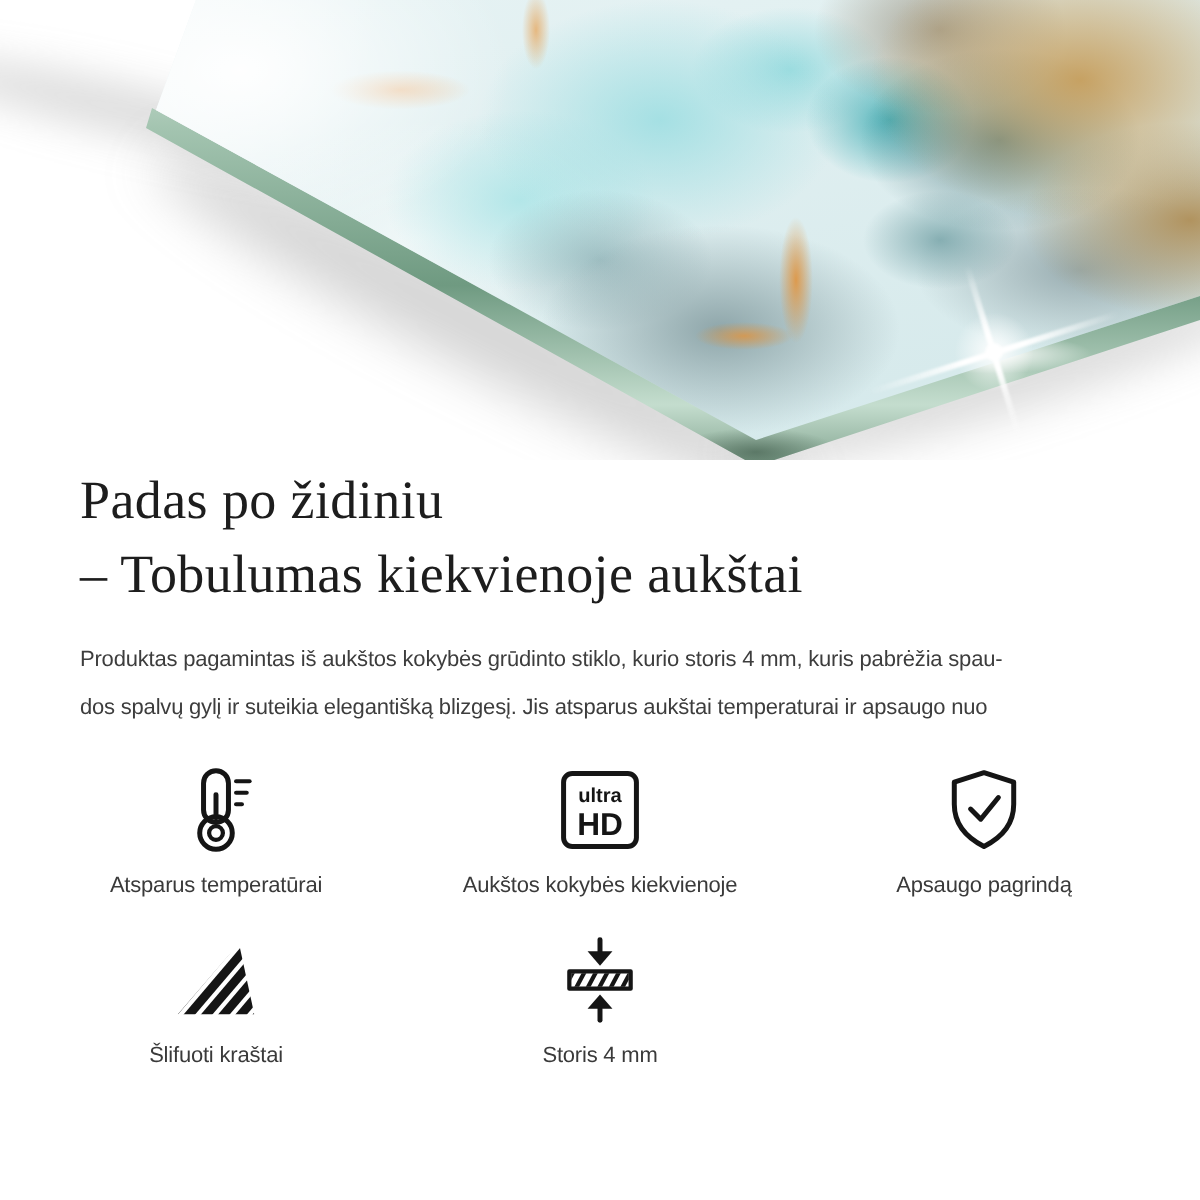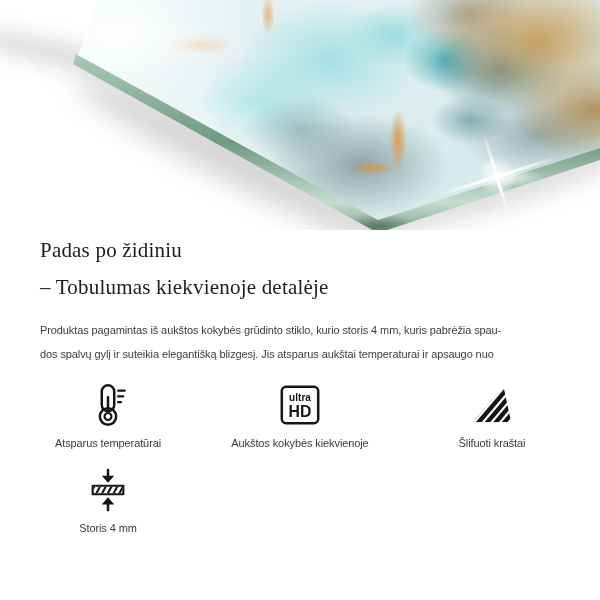--- a/index.html
+++ b/index.html
@@ -57,21 +57,21 @@
                     transform:rotate(-17.5deg); filter:blur(.6px);
                     background:linear-gradient(90deg, rgba(255,255,255,0), #ffffff 38%, #ffffff 62%, rgba(255,255,255,0)); }
   .sparkle .ray-b { position:absolute; left:-45px; top:-1px; width:90px; height:2.5px;
                     transform:rotate(73deg); filter:blur(.6px);
                     background:linear-gradient(90deg, rgba(255,255,255,0), #ffffff 40%, #ffffff 60%, rgba(255,255,255,0)); }
   .sparkle .core  { position:absolute; left:-5px; top:-5px; width:10px; height:10px; border-radius:50%;
                     background:radial-gradient(circle,#ffffff 0 45%, rgba(255,255,255,0) 75%); }
 
   
   h1 { margin:2px 40px 0; font-family:"Liberation Serif","DejaVu Serif",serif;
-       font-weight:400; font-size:21px; line-height:37px; color:#1d1d1d; letter-spacing:.2px; }
+       font-weight:400; font-size:27px; line-height:37px; color:#1d1d1d; letter-spacing:.2px; }
 
   .desc { margin:12px 40px 0; width:540px; font-size:11px; line-height:24px;
           color:#3d3d3d; letter-spacing:-.1px; }
   .desc .pline { display:block; white-space:nowrap; }
 
   .features { margin:16px 0 0 12px; width:576px; display:grid;
               grid-template-columns:repeat(3,192px); row-gap:18px; }
   .feature  { display:flex; flex-direction:column; align-items:center; }
   .feature .ic  { height:46px; display:flex; align-items:center; justify-content:flex-start; }
   .feature .lbl { margin-top:9px; font-size:11px; color:#3a3a3a; letter-spacing:-.1px; }
@@ -96,21 +96,21 @@
     <div class="sparkle">
       <div class="glow"></div>
         <div class="ray-a"></div>
         <div class="ray-b"></div>
         <div class="core"></div>
     </div>
   </section>
 
   <h1>
     <span>Padas po židiniu</span><br>
-    <span>– Tobulumas kiekvienoje detalėje</span>
+    <span>– Tobulumas kiekvienoje aukštai</span>
   </h1>
 
   <p class="desc">
     <span class="pline">Produktas pagamintas iš aukštos kokybės grūdinto stiklo, kurio storis 4 mm, kuris pabrėžia spau-</span>
     <span class="pline">dos spalvų gylį ir suteikia elegantišką blizgesį. Jis atsparus aukštai temperaturai ir apsaugo nuo</span>
   </p>
 
   <div class="features">
 
     <div class="feature">
@@ -132,20 +132,29 @@
       <div class="ic">
         <svg width="46" height="46" viewBox="0 0 48 48">
           <rect class="stroke" x="5" y="5" width="38" height="38" rx="4.5" stroke-width="3"></rect>
           <text class="icontext" x="24" y="20" text-anchor="middle" font-size="10.5" font-weight="700">ultra</text>
           <text class="icontext" x="24" y="37" text-anchor="middle" font-size="16.5" font-weight="800">HD</text>
         </svg>
       </div>
       <div class="lbl">Aukštos kokybės kiekvienoje</div>
     </div>
 
+    <div class="feature">
+      <div class="ic">
+        <svg width="46" height="46" viewBox="0 0 48 48">
+          <path class="stroke" d="M24 4.5 L39.5 9.5 V21 C39.5 31.5 33 38.5 24 43 C15 38.5 8.5 31.5 8.5 21 V9.5 Z"></path>
+          <path class="stroke" d="M17 23.5 L22.3 28.8 L31.5 17.5"></path>
+        </svg>
+      </div>
+      <div class="lbl">Apsaugo pagrindą</div>
+    </div>
 
 
     <div class="feature">
       <div class="ic">
         <svg width="46" height="46" viewBox="0 0 48 48">
           <defs>
               <clipPath id="triclip">
                 <polygon points="4,42 44,42 36,5"></polygon>
               </clipPath>
             </defs>

